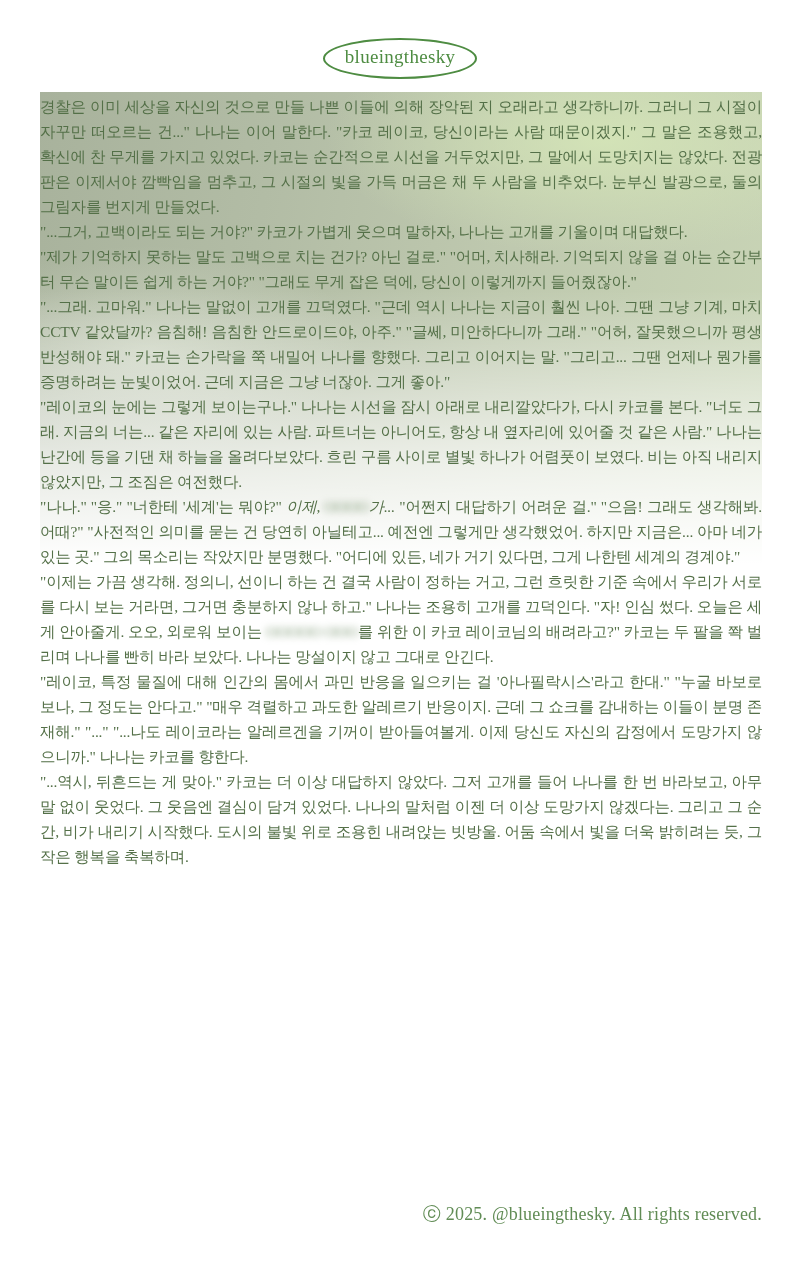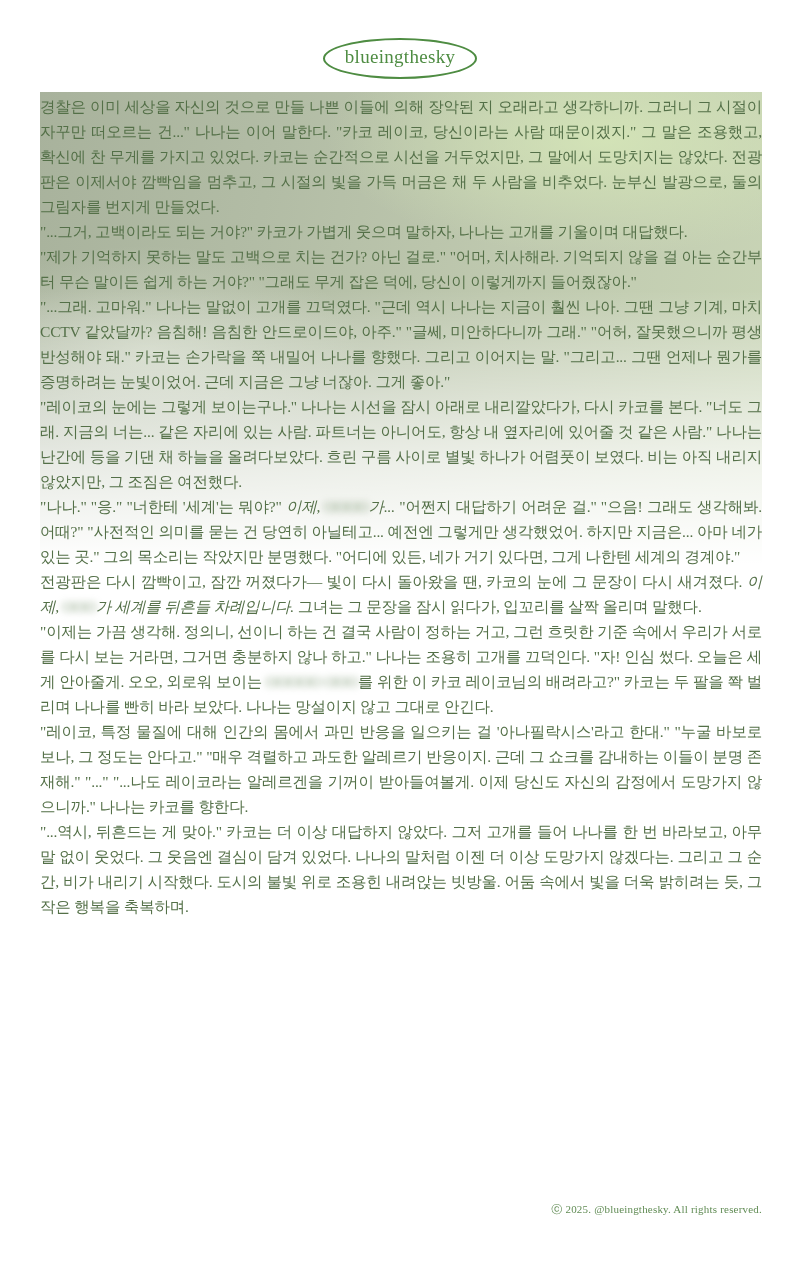--- a/index.html
+++ b/index.html
@@ -40,38 +40,37 @@
     letter-spacing:-0.2px;
     word-break:break-all;
   }
   .it{font-style:italic;}
   .redacted{
     filter:blur(3.5px);
     color:#7a9570;
   }
   .footer{
     position:absolute;top:1202px;right:38px;z-index:2;
-    color:#618c55;font-size:11px;letter-spacing:.2px;
+    color:#618c55;font-size:18px;letter-spacing:.2px;
   }
 </style>
 </head>
 <body>
 
 <div class="logo-wrap">
   <span class="logo">blueingthesky</span>
 </div>
 
 <div class="tint"></div>
 
 <div class="story">
     <p><span>경찰은 이미 세상을 자신의 것으로 만들 나쁜 이들에 의해 장악된 지 오래라고 생각하니까. 그러니 그 시절이 자꾸만 떠오르는 건..." 나나는 이어 말한다. "카코 레이코, 당신이라는 사람 때문이겠지." 그 말은 조용했고, 확신에 찬 무게를 가지고 있었다. 카코는 순간적으로 시선을 거두었지만, 그 말에서 도망치지는 않았다. 전광판은 이제서야 깜빡임을 멈추고, 그 시절의 빛을 가득 머금은 채 두 사람을 비추었다. 눈부신 발광으로, 둘의 그림자를 번지게 만들었다.</span></p>
     <p><span>"...그거, 고백이라도 되는 거야?" 카코가 가볍게 웃으며 말하자, 나나는 고개를 기울이며 대답했다.</span></p>
     <p><span>"제가 기억하지 못하는 말도 고백으로 치는 건가? 아닌 걸로." "어머, 치사해라. 기억되지 않을 걸 아는 순간부터 무슨 말이든 쉽게 하는 거야?" "그래도 무게 잡은 덕에, 당신이 이렇게까지 들어줬잖아."</span></p>
     <p><span>"...그래. 고마워." 나나는 말없이 고개를 끄덕였다. "근데 역시 나나는 지금이 훨씬 나아. 그땐 그냥 기계, 마치 CCTV 같았달까? 음침해! 음침한 안드로이드야, 아주." "글쎄, 미안하다니까 그래." "어허, 잘못했으니까 평생 반성해야 돼." 카코는 손가락을 쭉 내밀어 나나를 향했다. 그리고 이어지는 말. "그리고... 그땐 언제나 뭔가를 증명하려는 눈빛이었어. 근데 지금은 그냥 너잖아. 그게 좋아."</span></p>
     <p><span>"레이코의 눈에는 그렇게 보이는구나." 나나는 시선을 잠시 아래로 내리깔았다가, 다시 카코를 본다. "너도 그래. 지금의 너는... 같은 자리에 있는 사람. 파트너는 아니어도, 항상 내 옆자리에 있어줄 것 같은 사람." 나나는 난간에 등을 기댄 채 하늘을 올려다보았다. 흐린 구름 사이로 별빛 하나가 어렴풋이 보였다. 비는 아직 내리지 않았지만, 그 조짐은 여전했다.</span></p>
     <p><span>"나나." "응." "너한테 '세계'는 뭐야?" </span><span class="it">이제, </span><span class="redacted">OOOO</span><span class="it">가... </span><span>"어쩐지 대답하기 어려운 걸." "으음! 그래도 생각해봐. 어때?" "사전적인 의미를 묻는 건 당연히 아닐테고... 예전엔 그렇게만 생각했었어. 하지만 지금은... 아마 네가 있는 곳." 그의 목소리는 작았지만 분명했다. "어디에 있든, 네가 거기 있다면, 그게 나한텐 세계의 경계야."</span></p>
-    <p><span>전광판은 다시 깜빡이고, 잠깐 꺼졌다가— 빛이 다시 돌아왔을 땐, 카코의 눈에 그 문장이 다시 새겨졌다. </span><span class="it">이제, </span><span class="redacted">OOO</span><span class="it">가 세계를 뒤흔들 차례입니다. </span><span>그녀는 그 문장을 잠시 읽다가, 입꼬리를 살짝 올리며 말했다.</span></p>
     <p><span>"이제는 가끔 생각해. 정의니, 선이니 하는 건 결국 사람이 정하는 거고, 그런 흐릿한 기준 속에서 우리가 서로를 다시 보는 거라면, 그거면 충분하지 않나 하고." 나나는 조용히 고개를 끄덕인다. "자! 인심 썼다. 오늘은 세게 안아줄게. 오오, 외로워 보이는 </span><span class="redacted">OOOOO OOO</span><span>를 위한 이 카코 레이코님의 배려라고?" 카코는 두 팔을 쫙 벌리며 나나를 빤히 바라 보았다. 나나는 망설이지 않고 그대로 안긴다.</span></p>
     <p><span>"레이코, 특정 물질에 대해 인간의 몸에서 과민 반응을 일으키는 걸 '아나필락시스'라고 한대." "누굴 바보로 보나, 그 정도는 안다고." "매우 격렬하고 과도한 알레르기 반응이지. 근데 그 쇼크를 감내하는 이들이 분명 존재해." "..." "...나도 레이코라는 알레르겐을 기꺼이 받아들여볼게. 이제 당신도 자신의 감정에서 도망가지 않으니까." 나나는 카코를 향한다.</span></p>
     <p><span>"...역시, 뒤흔드는 게 맞아." 카코는 더 이상 대답하지 않았다. 그저 고개를 들어 나나를 한 번 바라보고, 아무 말 없이 웃었다. 그 웃음엔 결심이 담겨 있었다. 나나의 말처럼 이젠 더 이상 도망가지 않겠다는. 그리고 그 순간, 비가 내리기 시작했다. 도시의 불빛 위로 조용힌 내려앉는 빗방울. 어둠 속에서 빛을 더욱 밝히려는 듯, 그 작은 행복을 축복하며.</span></p>
   </div>
 
 <div class="footer">ⓒ 2025. @blueingthesky. All rights reserved.</div>
 
 </body></html>

